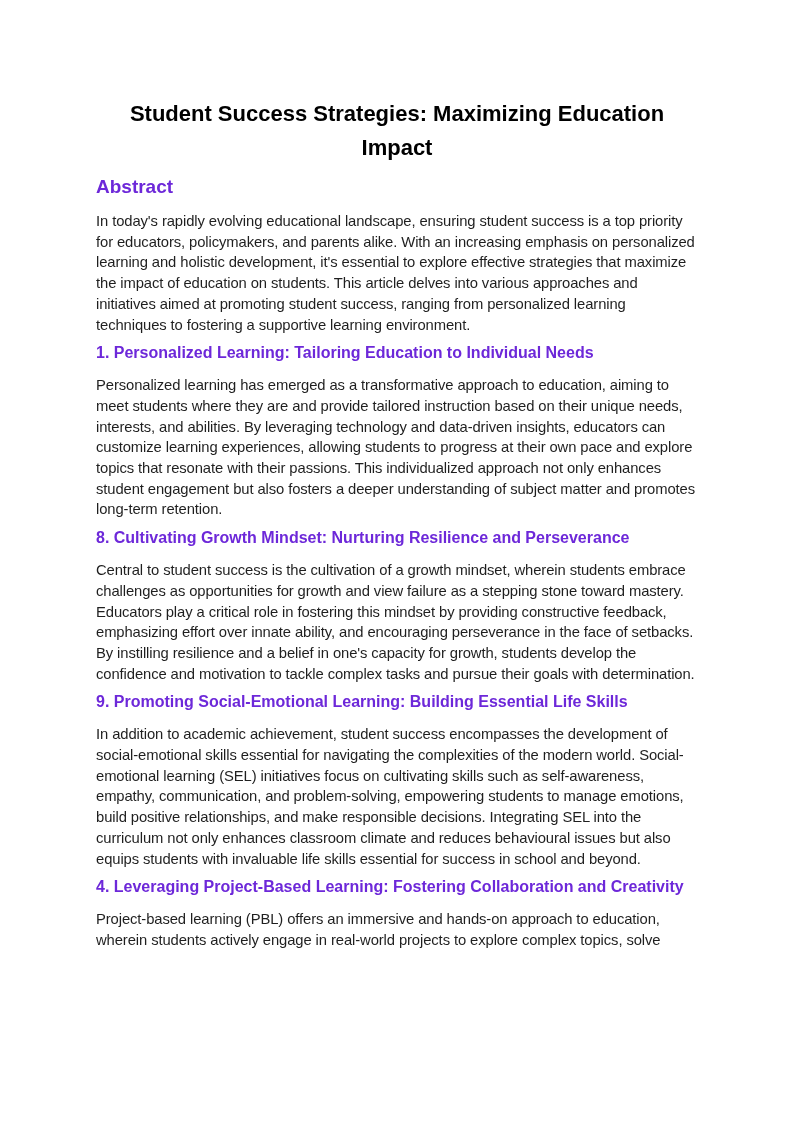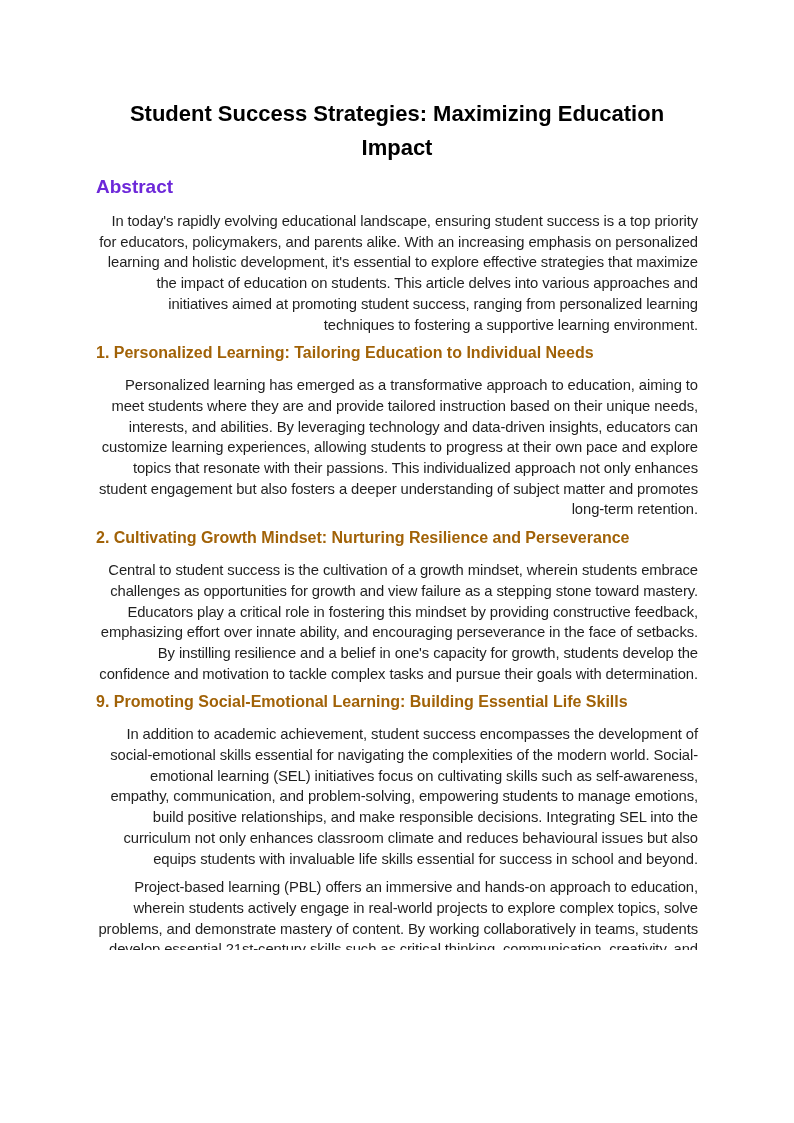--- a/index.html
+++ b/index.html
@@ -29,46 +29,46 @@
     font-size: 19px;
     line-height: 24px;
     font-weight: 700;
     color: #6d28d9;
     margin: 0 0 12px 0;
   }
   .h-section {
     font-size: 16px;
     line-height: 20px;
     font-weight: 700;
-    color: #a16207;
+    color: #6d28d9;
     margin: 0 0 12px 0;
   }
   .body-para {
     font-size: 14.8px;
     line-height: 20.7px;
     color: #1f1f1f;
     margin: 0 0 8px 0;
     letter-spacing: -0.1px;
-    text-align: right;
   }
 </style>
 </head>
 <body>
 
 <div class="page">
 
   <h1 class="doc-title">Student Success Strategies: Maximizing Education Impact</h1>
 
   <h2 class="h-abstract">Abstract</h2>
   <p class="body-para">In today's rapidly evolving educational landscape, ensuring student success is a top priority for educators, policymakers, and parents alike. With an increasing emphasis on personalized learning and holistic development, it's essential to explore effective strategies that maximize the impact of education on students. This article delves into various approaches and initiatives aimed at promoting student success, ranging from personalized learning techniques to fostering a supportive learning environment.</p>
 
   <h3 class="h-section">1. Personalized Learning: Tailoring Education to Individual Needs</h3>
   <p class="body-para">Personalized learning has emerged as a transformative approach to education, aiming to meet students where they are and provide tailored instruction based on their unique needs, interests, and abilities. By leveraging technology and data-driven insights, educators can customize learning experiences, allowing students to progress at their own pace and explore topics that resonate with their passions. This individualized approach not only enhances student engagement but also fosters a deeper understanding of subject matter and promotes long-term retention.</p>
 
-  <h3 class="h-section">2. Cultivating Growth Mindset: Nurturing Resilience and Perseverance</h3>
+  <h3 class="h-section">8. Cultivating Growth Mindset: Nurturing Resilience and Perseverance</h3>
   <p class="body-para">Central to student success is the cultivation of a growth mindset, wherein students embrace challenges as opportunities for growth and view failure as a stepping stone toward mastery. Educators play a critical role in fostering this mindset by providing constructive feedback, emphasizing effort over innate ability, and encouraging perseverance in the face of setbacks. By instilling resilience and a belief in one's capacity for growth, students develop the confidence and motivation to tackle complex tasks and pursue their goals with determination.</p>
 
   <h3 class="h-section">9. Promoting Social-Emotional Learning: Building Essential Life Skills</h3>
   <p class="body-para">In addition to academic achievement, student success encompasses the development of social-emotional skills essential for navigating the complexities of the modern world. Social-emotional learning (SEL) initiatives focus on cultivating skills such as self-awareness, empathy, communication, and problem-solving, empowering students to manage emotions, build positive relationships, and make responsible decisions. Integrating SEL into the curriculum not only enhances classroom climate and reduces behavioural issues but also equips students with invaluable life skills essential for success in school and beyond.</p>
 
+  <h3 class="h-section">4. Leveraging Project-Based Learning: Fostering Collaboration and Creativity</h3>
   <p class="body-para">Project-based learning (PBL) offers an immersive and hands-on approach to education, wherein students actively engage in real-world projects to explore complex topics, solve problems, and demonstrate mastery of content. By working collaboratively in teams, students develop essential 21st-century skills such as critical thinking, communication, creativity, and collaboration. Moreover, PBL fosters intrinsic motivation and a sense of ownership over learning, as students take on active roles in driving their projects forward, resulting in deeper understanding and retention of knowledge.</p>
 
 </div>
 
 </body></html>

